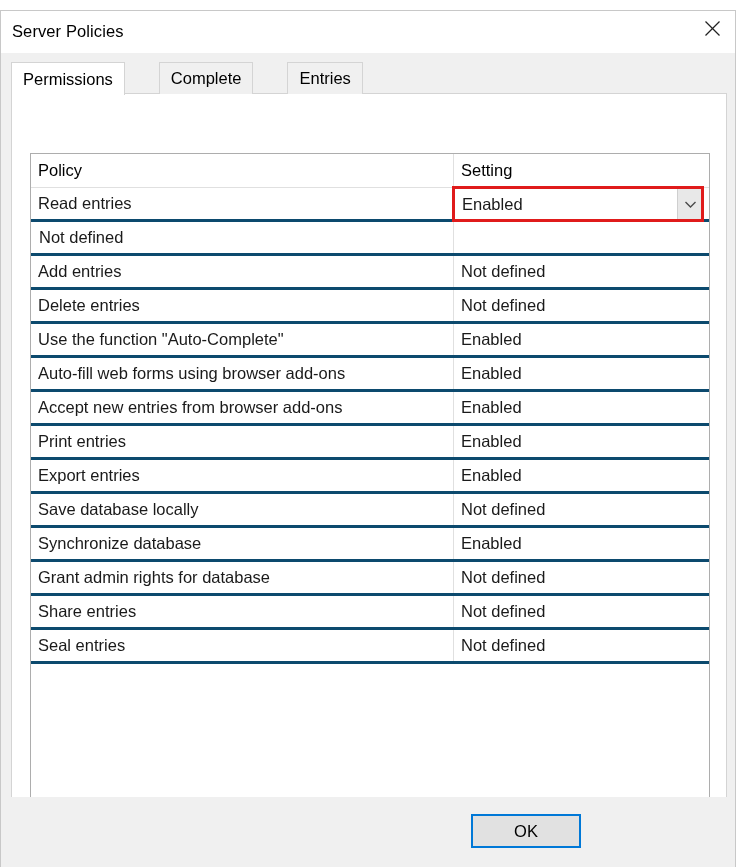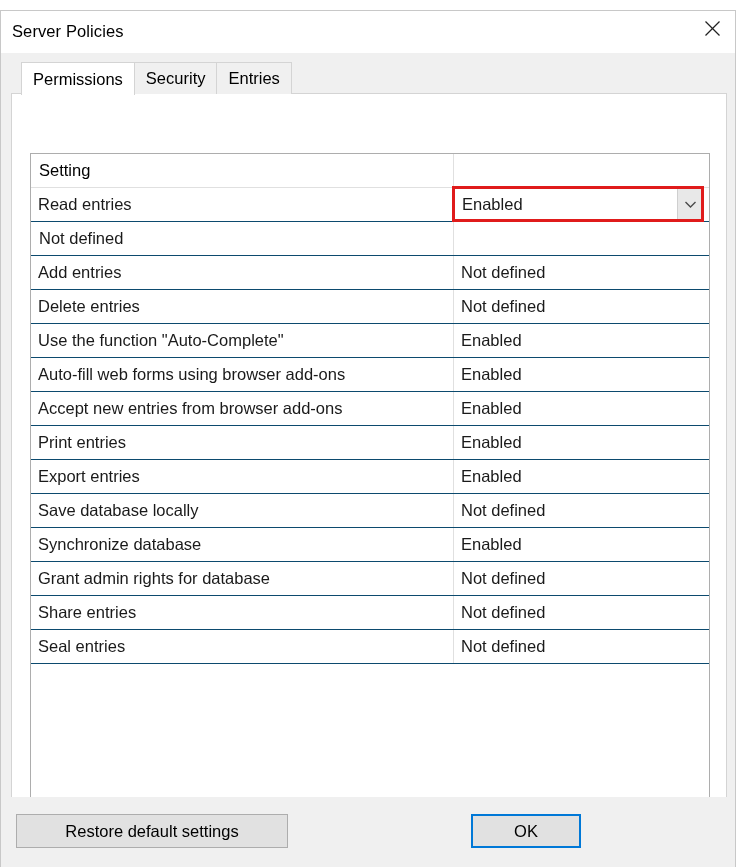--- a/index.html
+++ b/index.html
@@ -60,26 +60,27 @@
   
   .body-area {
     position: relative;
     flex: 1 1 auto;
     background: #f0f0f0;
   }
 
   
   .tabstrip {
     position: absolute;
-    left: 20px;
+    left: 10px;
     top: 9px;
     height: 32px;
     display: flex;
     align-items: center;
     z-index: 3;
+    gap: 35px;
   }
   .tab {
     box-sizing: border-box;
     height: 32px;
     padding: 0 11px;
     display: flex;
     align-items: center;
     font-size: 16.5px;
     color: #000000;
     background: #f0f0f0;
@@ -133,21 +134,21 @@
     top: 0px;
     width: 1px;
     background: #e0e0e0;
   }
 
   .row {
     position: relative;
     height: 34px;
     display: flex;
     align-items: center;
-    border-bottom: 1px solid #0c4a6e;
+    border-bottom: 3px solid #0c4a6e;
     box-sizing: border-box;
   }
   .row.header {
     border-bottom: 1px solid #e0e0e0;
   }
   .cell-policy {
     box-sizing: border-box;
     width: 422px;
     padding-left: 7px;
     font-size: 16.5px;
@@ -276,34 +277,35 @@
     </div>
   </div>
 
   <div class="body-area">
 
     <div class="tabstrip">
       <div class="tab selected">
         <span>Permissions</span>
       </div>
       <div class="tab">
-        <span>Security</span>
+        <span>Complete</span>
       </div>
       <div class="tab">
         <span>Entries</span>
       </div>
     </div>
 
     <div class="tabpanel">
 
       <div class="grid">
         <div class="grid-inner">
           <div class="col-sep" style="height: 510px;"></div>
 
           <div class="row header">
+            <div class="cell-policy">Policy</div>
             <div class="cell-setting">Setting</div>
           </div>
 
           <div id="rows-container">
               <div class="row editing">
                 <div class="cell-policy">Read entries</div>
                 <div class="cell-setting"></div>
                 <div class="combo-wrap">
                   <div class="combo-value">Enabled</div>
                   <div class="combo-arrow">
@@ -366,21 +368,18 @@
                 <div class="cell-setting">Not defined</div>
               </div>
             </div>
         </div>
       </div>
 
     </div>
   </div>
 
   <div class="footer">
-    <div class="btn btn-restore">
-      <span>Restore default settings</span>
-    </div>
     <div class="btn btn-ok">
       <span>OK</span>
     </div>
   </div>
 
 </div>
 
 </body></html>

